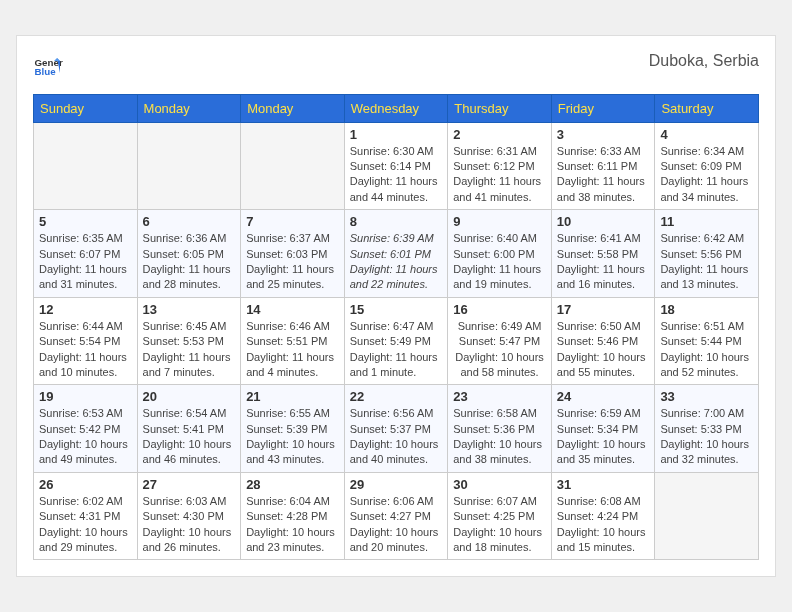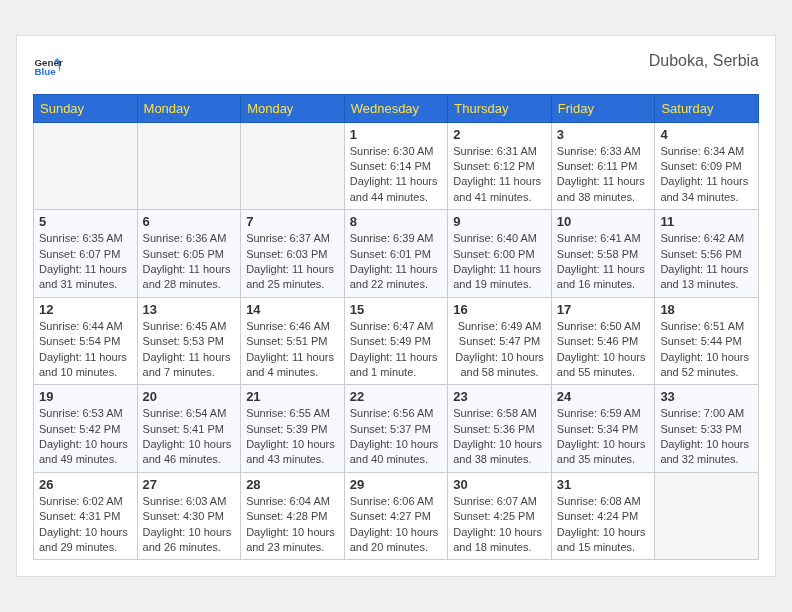--- a/index.html
+++ b/index.html
@@ -169,21 +169,21 @@
           </td>
           <td>
             <span class="day-number">7</span>
             <div class="day-info" style="white-space: pre-line;">Sunrise: 6:37 AM
 Sunset: 6:03 PM
 Daylight: 11 hours
 and 25 minutes.</div>
           </td>
           <td>
             <span class="day-number">8</span>
-            <div class="day-info" style="white-space: pre-line;">Sunrise: 6:39 AM
+            <div class="day-info" style="white-space: pre-line; font-style: italic;">Sunrise: 6:39 AM
 Sunset: 6:01 PM
 Daylight: 11 hours
 and 22 minutes.</div>
           </td>
           <td>
             <span class="day-number">9</span>
             <div class="day-info" style="white-space: pre-line;">Sunrise: 6:40 AM
 Sunset: 6:00 PM
 Daylight: 11 hours
 and 19 minutes.</div>

